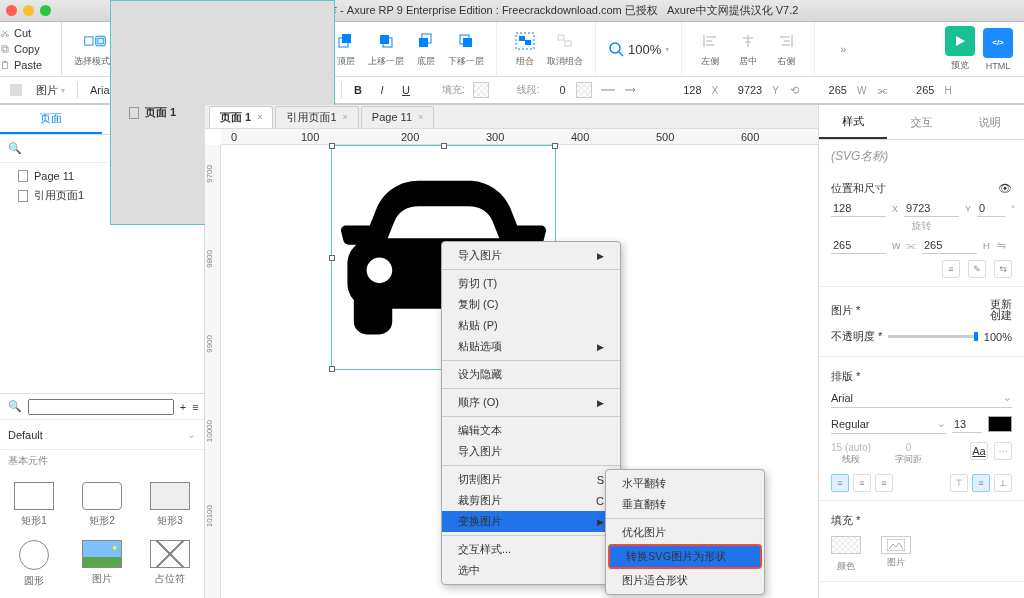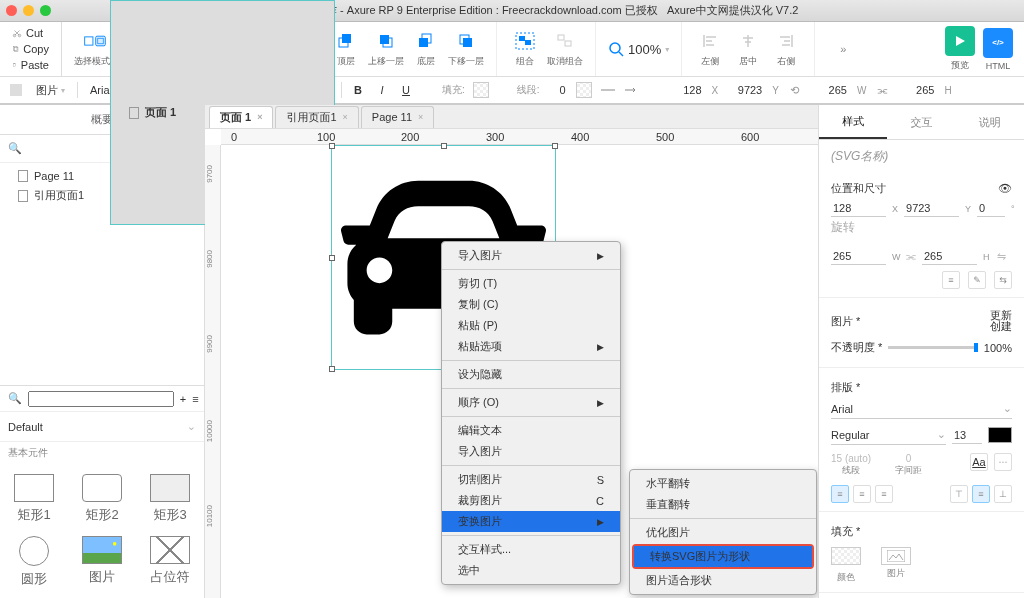--- a/index.html
+++ b/index.html
@@ -6,21 +6,21 @@
 body{background:#fff;width:1024px;height:598px;overflow:hidden;position:relative}
 
 .titlebar{height:22px;background:linear-gradient(#e8e8e8,#d8d8d8);display:flex;align-items:center;padding:0 6px;border-bottom:1px solid #bbb}
 .tf-controls{display:flex;gap:6px;margin-right:8px}
 .tf-dot{width:11px;height:11px;border-radius:50%}
 .dot-r{background:#ff5f57}.dot-y{background:#ffbd2e}.dot-g{background:#28c840}
 .titlebar .title{flex:1;text-align:center;color:#555;font-size:11px}
 .titlebar .title .blue{color:#1a73e8;margin-right:4px}
 
 .mainrow{display:flex;height:55px;border-bottom:1px solid #ddd}
-.ccpcol{width:62px;border-right:1px solid #ddd;display:flex;flex-direction:column;justify-content:center;padding:2px 12px}
+.ccpcol{width:62px;border-right:1px solid #ddd;display:flex;flex-direction:column;justify-content:center;padding:2px 0}
 .ccp{display:flex;align-items:center;gap:4px;font-size:10px;color:#666;height:16px}
 .ccp svg{width:10px;height:10px}
 
 .toolbar{flex:1;display:flex;align-items:center}
 .tbgroup{display:flex;gap:6px;padding:0 12px;border-right:1px solid #eee;height:100%;align-items:center}
 .tbbtn{display:flex;flex-direction:column;align-items:center;gap:3px;min-width:32px}
 .tbbtn .ic{width:22px;height:22px;display:flex;align-items:center;justify-content:center}
 .tbbtn .lbl{font-size:9px;color:#666}
 .big{width:30px;height:30px;background:#18c194;border-radius:4px;display:flex;align-items:center;justify-content:center}
 .bightml{background:#1a8cff}
@@ -50,21 +50,21 @@
 .tree .node.sel{background:#ddd}
 .tree .node .pgico{width:10px;height:12px;border:1px solid #999}
 
 .libsplit{border-top:1px solid #ddd}
 .libsearch{height:26px;display:flex;align-items:center;padding:0 8px;gap:6px;border-bottom:1px solid #eee}
 .libsel{height:30px;padding:4px 8px;display:flex;align-items:center;font-size:13px;border-bottom:1px solid #eee}
 .libcat{font-size:10px;color:#888;padding:4px 8px}
 .shapes{display:grid;grid-template-columns:repeat(3,1fr);gap:0;padding:4px 0}
 .shp{display:flex;flex-direction:column;align-items:center;gap:4px;padding:6px 0}
 .shp .box{width:40px;height:28px;border:1px solid #888}
-.shp .lbl{font-size:13px;color:#666}
+.shp .lbl{font-size:10px;color:#666}
 
 .tabstrip{height:24px;background:#eee;border-bottom:1px solid #ddd;display:flex;align-items:center;padding-left:4px}
 .ctab{height:22px;padding:0 10px;display:flex;align-items:center;gap:6px;font-size:10px;background:#fff;border:1px solid #ccc;border-bottom:none;border-radius:3px 3px 0 0;margin-right:2px}
 .ctab.active{font-weight:bold}
 .ctab .x{color:#aaa;font-size:9px}
 .rulerh{height:16px;background:#f7f7f7;border-bottom:1px solid #ddd;display:flex;font-size:8px;color:#888;position:relative;margin-left:16px}
 .rulerh span{position:absolute;top:2px}
 .rulerv{position:absolute;left:0;top:40px;width:16px;bottom:0;background:#f7f7f7;border-right:1px solid #ddd}
 .rulerv span{display:block;font-size:8px;color:#888;writing-mode:vertical-lr;transform:rotate(180deg);position:absolute}
 .artboard{position:absolute;left:16px;top:40px;right:0;bottom:0;background:#fff}
@@ -366,20 +366,21 @@
     <span class="lblg">W</span>
   <div class="fmticon">⫘</div>
   <input class="numbox" value="265" style="">
     <span class="lblg">H</span>
 </div>
 
 <div class="bodyrow">
 
   <div class="leftpane">
     <div class="panetabs">
+      <div class="ptab active">页面</div>
       <div class="ptab">概要</div>
     </div>
     <div class="searchrow">
       <span class="ico">🔍</span>
       <input style="">
       <span class="ico">⊞</span>
       <span class="ico">📁</span>
     </div>
     <div class="tree">
       <div class="node">
@@ -449,21 +450,21 @@
           <span>引用页面1</span>
           <span class="x">×</span>
         </div>
       <div class="ctab" style="background:#eee">
           <span>Page 11</span>
           <span class="x">×</span>
         </div>
     </div>
     <div class="rulerh">
       <span style="left:10px">0</span>
-        <span style="left:96px">100</span>
+        <span style="left:80px">100</span>
         <span style="left:180px">200</span>
         <span style="left:265px">300</span>
         <span style="left:350px">400</span>
         <span style="left:435px">500</span>
         <span style="left:520px">600</span>
     </div>
     <div class="rulerv">
       <span style="top:20px">9700</span>
         <span style="top:105px">9800</span>
         <span style="top:190px">9900</span>
@@ -538,21 +539,21 @@
         <hr>
         <div class="mi">
             <span>交互样式...</span>
           </div>
         <div class="mi">
             <span>选中</span>
           </div>
 
       </div>
 
-      <div class="ctxmenu" style="left:408px;top:324px;width:188px">
+      <div class="ctxmenu" style="left:384px;top:324px;width:160px">
         <div class="mi">
             <span>水平翻转</span>
           </div>
         <div class="mi">
             <span>垂直翻转</span>
           </div>
         <hr>
         <div class="mi dis">
             <span>优化图片</span>
           </div>
@@ -581,21 +582,21 @@
           <span>👁</span>
         </div>
       <div class="coordrow">
         <input class="coordbox" value="128" style="">
           <span class="coordl">X</span>
         <input class="coordbox" value="9723" style="">
           <span class="coordl">Y</span>
         <input class="coordbox" style="width: 28px;" value="0">
           <span class="coordl">°</span>
       </div>
-      <div style="text-align:left;font-size:12px;color:#aaa;margin-top:-4px;margin-bottom:12px">旋转</div>
+      <div style="text-align:center;font-size:10px;color:#aaa;margin-top:-4px;margin-bottom:4px">旋转</div>
       <div class="coordrow">
         <input class="coordbox" value="265" style="">
           <span class="coordl">W</span>
         <span style="color:#bbb">⫘</span>
         <input class="coordbox" value="265" style="">
           <span class="coordl">H</span>
         <span style="color:#bbb">⇋</span>
       </div>
       <div style="text-align:right;margin-top:6px;display:flex;gap:8px;justify-content:flex-end">
         <span class="albtn">≡</span>

